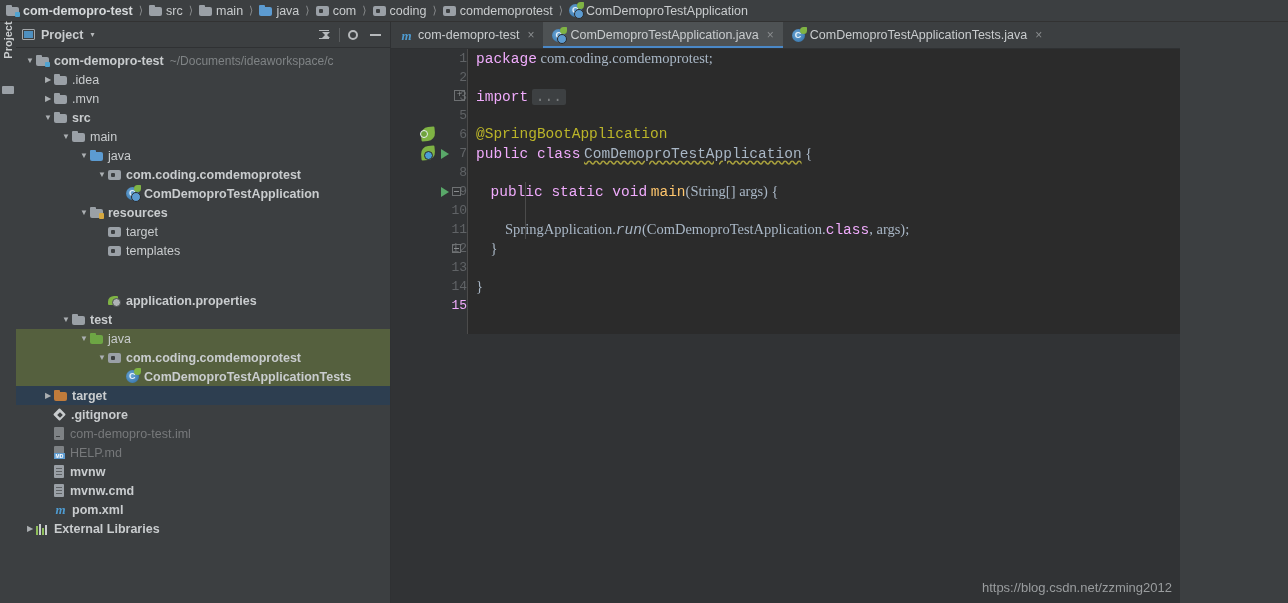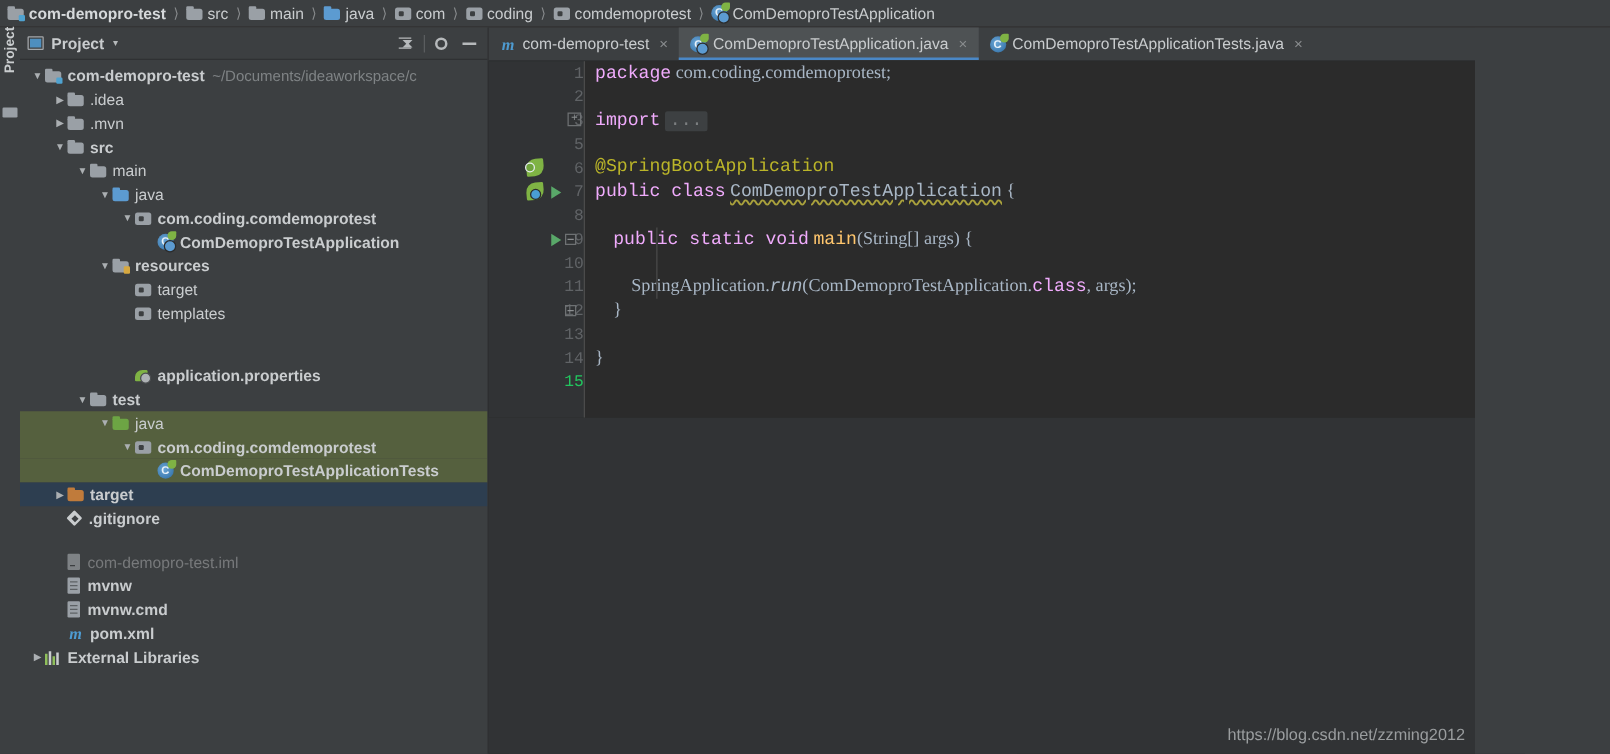--- a/index.html
+++ b/index.html
@@ -133,21 +133,21 @@
   .etab.active{background:#4E5254;}
   .etab.active::after{content:"";position:absolute;left:0;right:0;bottom:0;height:2.5px;background:#4A88C7;}
   .etab .ic-mvn{margin-right:0;}
 
   .codearea{position:absolute;left:0;top:27px;right:0;bottom:0;background:#313335;}
   .codebox{position:absolute;left:0;top:0;right:0;height:285px;background:#2B2B2B;display:flex;}
   .gutter{width:77px;flex:0 0 77px;position:relative;background:#313335;}
   .gutter .lines{position:absolute;left:0;top:0;right:0;}
   .gline{height:19px;display:flex;align-items:center;justify-content:flex-end;position:relative;}
   .gline .n{font-family:"Liberation Mono",monospace;font-size:13px;color:#606366;padding-right:1px;width:26px;text-align:right;}
-  .gline.cur .n{color:#22c55e;}
+  .gline.cur .n{color:#f0abfc;}
   .gline .gi{position:absolute;left:30px;top:1px;width:17px;height:17px;}
   .gline .run{position:absolute;left:50px;top:5px;width:0;height:0;border-left:8px solid #59A869;border-top:5px solid transparent;border-bottom:5px solid transparent;}
   .springleaf{position:absolute;left:0;top:1px;width:14px;height:14px;background:#7FB344;border-radius:55% 8% 55% 8%;transform:rotate(-5deg);}
   .magnif{position:absolute;left:-1px;top:4px;width:8px;height:8px;border:1.5px solid #E8EEF2;border-radius:50%;box-sizing:border-box;background:#6FA33E;}
   .beanbadge{position:absolute;left:3px;top:6px;width:9px;height:9px;background:#4A9ED4;border:1.5px solid #2B2B2B;border-radius:50%;box-sizing:border-box;}
 
   .gutter .sepline{position:absolute;right:0;top:0;bottom:0;width:1px;background:#4B4B4B;}
   .code{position:relative;flex:1;background:#2B2B2B;font-family:"Liberation Mono",monospace;font-size:14.5px;line-height:19px;padding-top:0;}
   .cl{height:19px;white-space:pre;color:#A9B7C6;padding-left:8px;}
   .kw{color:#f0abfc;}
@@ -405,27 +405,35 @@
           <span class="txt b">target</span>
         </div>
         <div class="row" style="padding-left: 26px;">
           <span class="arrow"></span>
           <span class="ic ic-git">
             <span class="d"></span>
             <span class="d2"></span>
           </span>
           <span class="txt b">.gitignore</span>
         </div>
-        <div class="row" style="padding-left: 26px; margin-top: 16px;">
+        <div class="row" style="padding-left: 26px;">
           <span class="arrow"></span>
           <span class="ic ic-file">
             <span class="pg" style="background:#7E8285"></span>
             <span class="ln" style="top:9px;background:#3C3F41;width:4px"></span>
           </span>
           <span class="txt fade">com-demopro-test.iml</span>
+        </div>
+        <div class="row" style="padding-left: 26px;">
+          <span class="arrow"></span>
+          <span class="ic ic-file md">
+            <span class="pg" style="background:#7E8285"></span>
+            <span class="tagm">MD</span>
+          </span>
+          <span class="txt fade">HELP.md</span>
         </div>
         <div class="row" style="padding-left: 26px;">
           <span class="arrow"></span>
           <span class="ic ic-file">
             <span class="pg"></span>
             <span class="ln" style="top:3px"></span>
             <span class="ln" style="top:6px"></span>
             <span class="ln" style="top:9px"></span>
           </span>
           <span class="txt b">mvnw</span>

